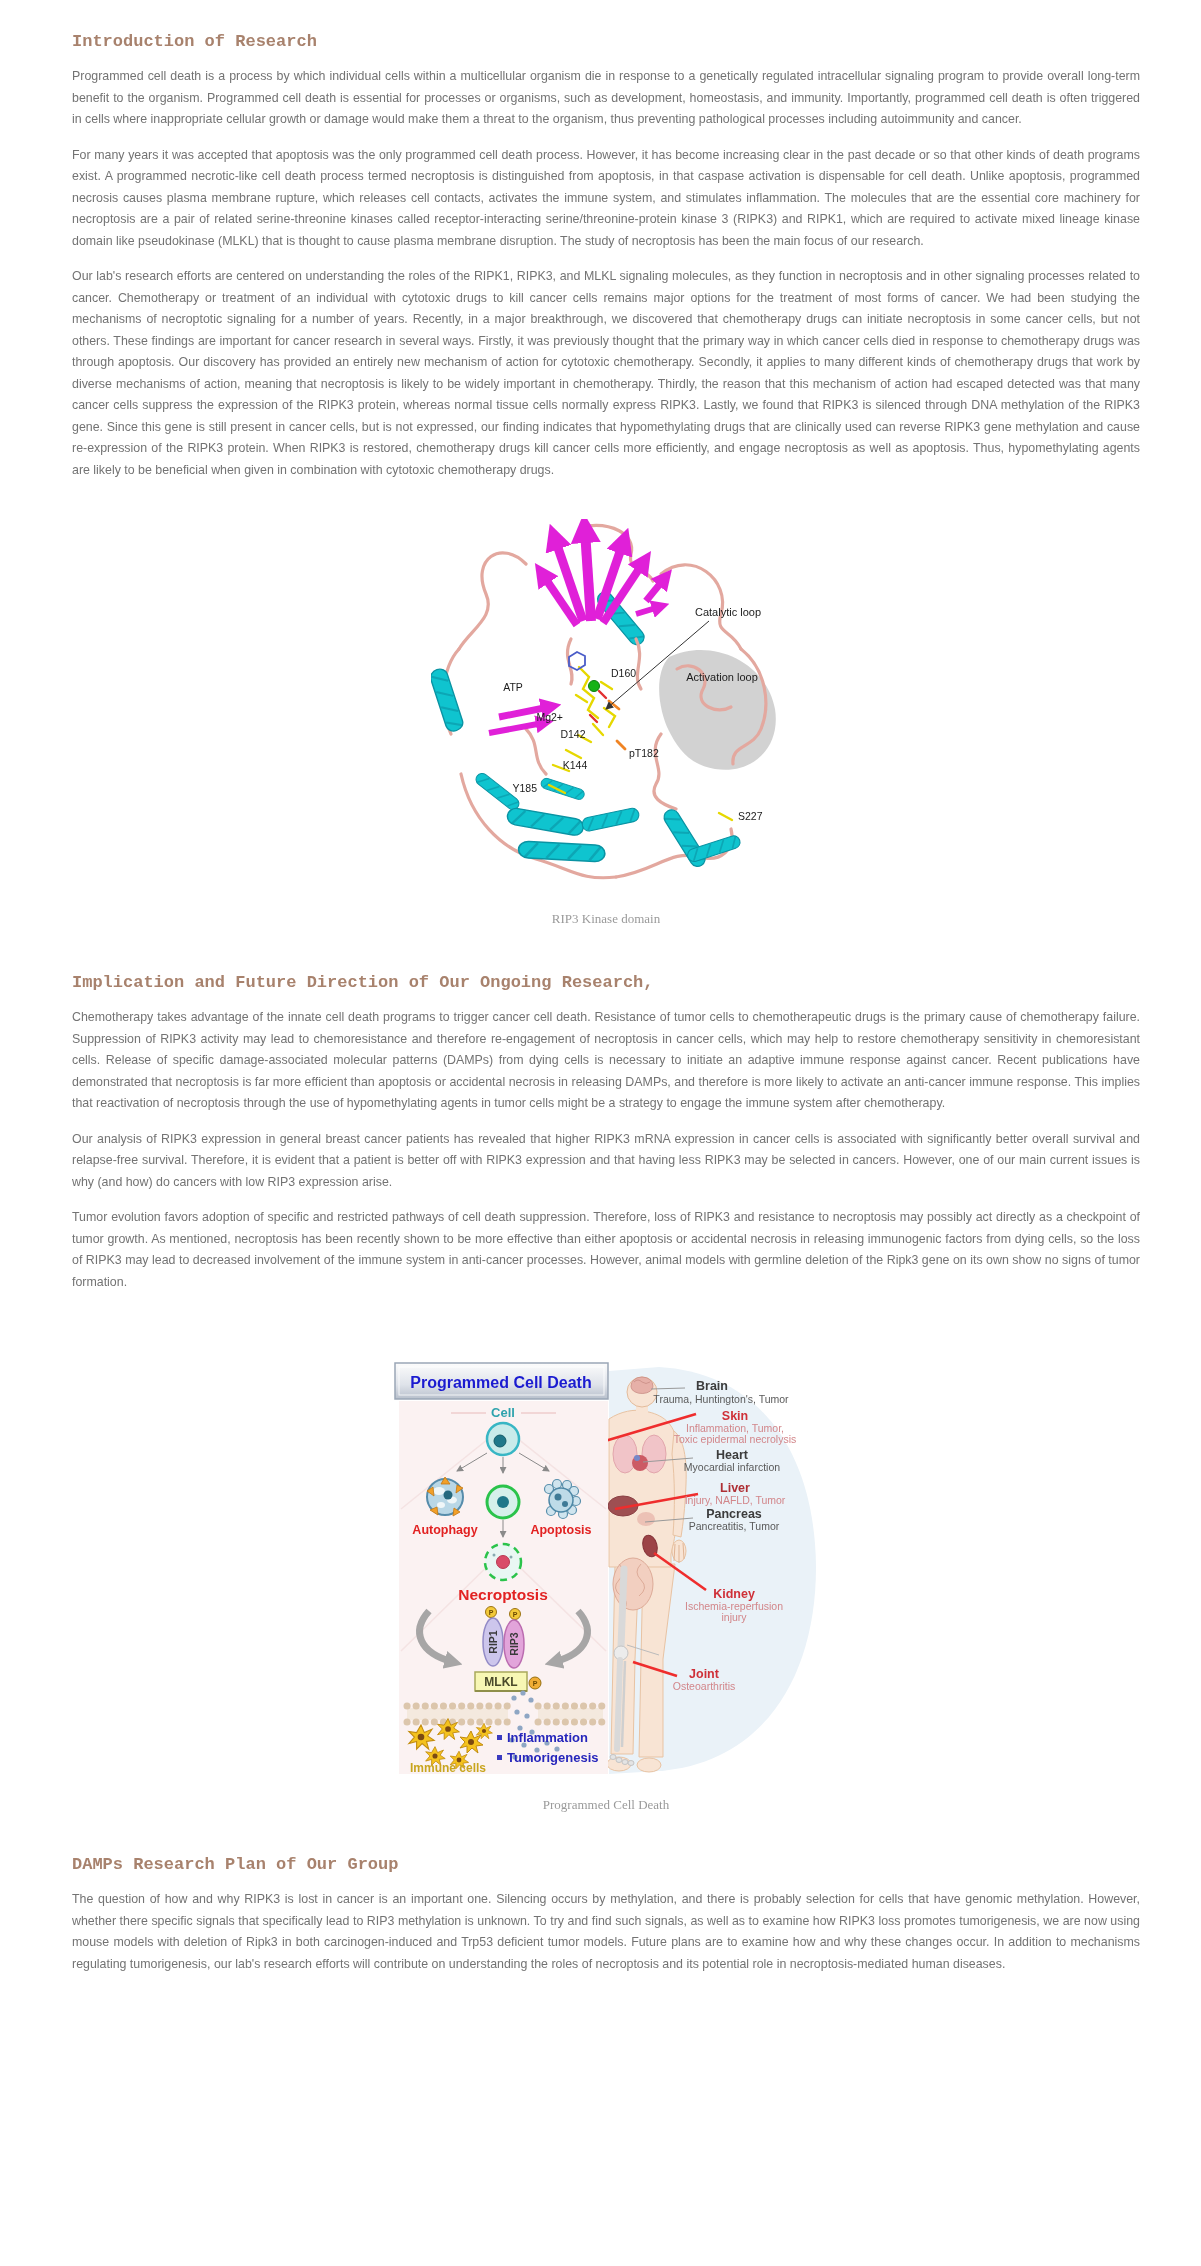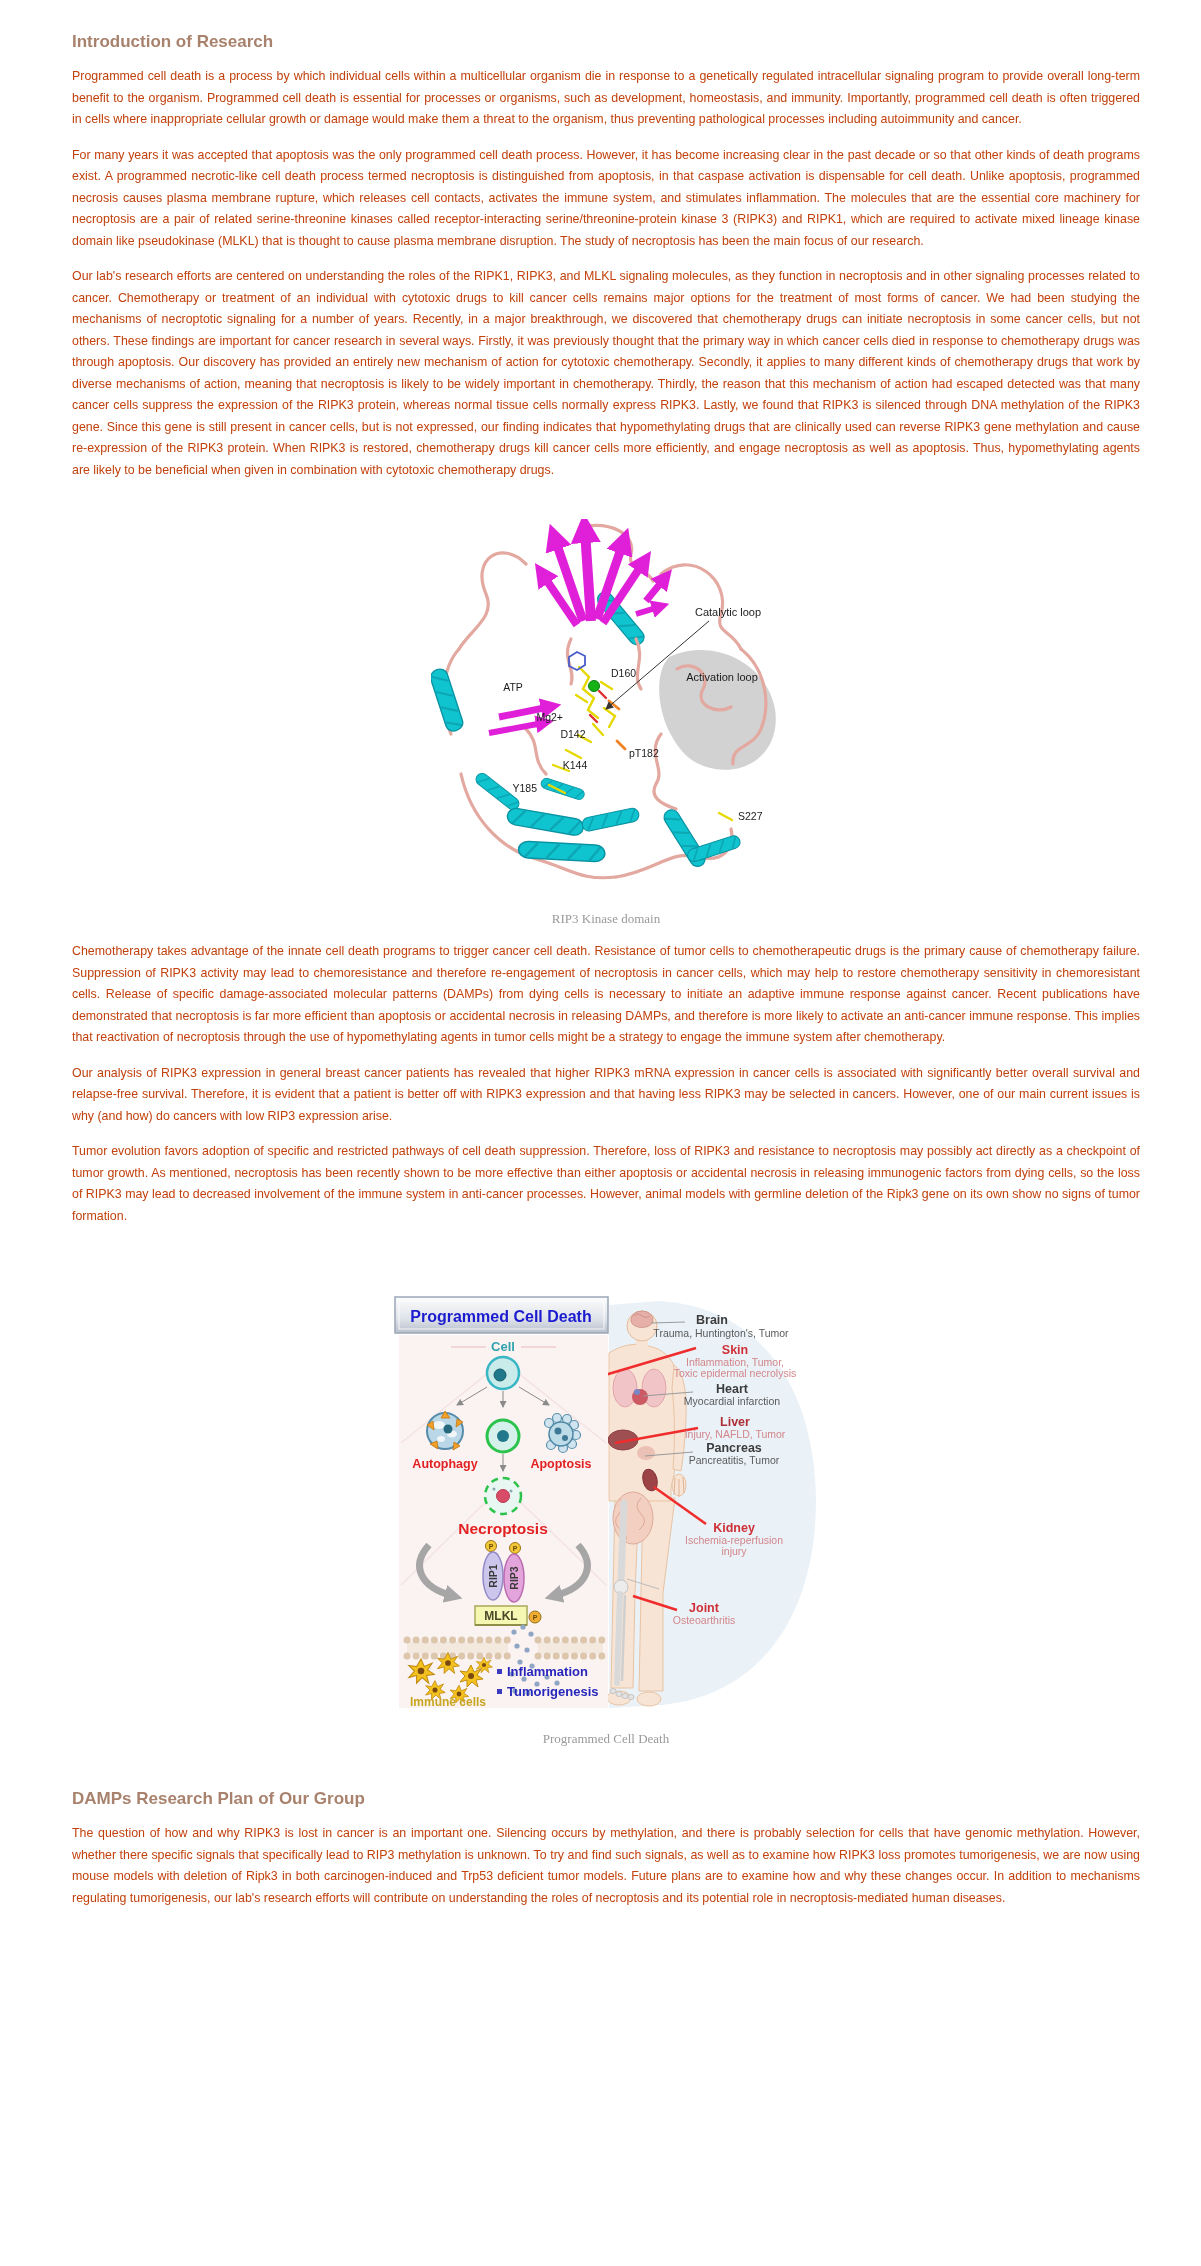--- a/index.html
+++ b/index.html
@@ -1,23 +1,23 @@
 <!DOCTYPE html>
 <html><head>
 <meta charset="utf-8">
 <style>
   html,body{margin:0;padding:0;background:#ffffff;}
   .page{width:1201px;height:2266px;overflow:hidden;background:#ffffff;
         font-family:"Liberation Sans", sans-serif;}
   .content{padding:32px 61px 0 72px;}
-  h2.sec{font-size:17px;font-weight:bold;color:#a8826d;margin:0;line-height:20px;}
+  h2.sec{font-size:17px;font-weight:bold;color:#a8826d;margin:0;line-height:20px;font-family:Liberation Mono, monospace;}
   h2.sec.mt1{margin-top:100px;}
   h2.sec.mt2{margin-top:46px;}
   h2.sec.mt3{margin-top:42px;}
-  p.body{font-size:12.4px;color:#c2410c;line-height:21.5px;text-align:justify;
+  p.body{font-size:12.4px;color:#737373;line-height:21.5px;text-align:justify;
          margin:14px 0 0 0;}
   .fig{margin:38px auto 0 auto;text-align:center;}
   .fig1{width:350px;}
   .fig2{width:430px;margin-top:66px;}
   .figcap{font-size:13px;color:#9a9a9a;text-align:center;margin-top:8px;font-family:Liberation Serif, serif;}
   .fig2 .figcap{margin-top:14px;}
   svg text{font-family:"Liberation Sans", sans-serif;}
   .lbl{fill:#1c1c1c;font-size:10.5px;}
   .looplbl{fill:#1c1c1c;font-size:11px;}
 </style>
@@ -124,20 +124,21 @@
         <text class="lbl" x="132" y="202" text-anchor="end">Mg2+</text>
         <text class="lbl" x="142" y="219" text-anchor="middle">D142</text>
         <text class="lbl" x="198" y="238">pT182</text>
         <text class="lbl" x="144" y="250" text-anchor="middle">K144</text>
         <text class="lbl" x="106" y="273" text-anchor="end">Y185</text>
         <text class="lbl" x="307" y="301">S227</text>
       </svg>
       <div class="figcap">RIP3 Kinase domain</div>
     </div>
 
+    <h2 class="sec mt2">Implication and Future Direction of Our Ongoing Research,</h2>
     <p class="body">Chemotherapy takes advantage of the innate cell death programs to trigger cancer cell death. Resistance of tumor cells to chemotherapeutic drugs is the primary cause of chemotherapy failure. Suppression of RIPK3 activity may lead to chemoresistance and therefore re-engagement of necroptosis in cancer cells, which may help to restore chemotherapy sensitivity in chemoresistant cells. Release of specific damage-associated molecular patterns (DAMPs) from dying cells is necessary to initiate an adaptive immune response against cancer. Recent publications have demonstrated that necroptosis is far more efficient than apoptosis or accidental necrosis in releasing DAMPs, and therefore is more likely to activate an anti-cancer immune response. This implies that reactivation of necroptosis through the use of hypomethylating agents in tumor cells might be a strategy to engage the immune system after chemotherapy.</p>
     <p class="body">Our analysis of RIPK3 expression in general breast cancer patients has revealed that higher RIPK3 mRNA expression in cancer cells is associated with significantly better overall survival and relapse-free survival. Therefore, it is evident that a patient is better off with RIPK3 expression and that having less RIPK3 may be selected in cancers. However, one of our main current issues is why (and how) do cancers with low RIP3 expression arise.</p>
     <p class="body">Tumor evolution favors adoption of specific and restricted pathways of cell death suppression. Therefore, loss of RIPK3 and resistance to necroptosis may possibly act directly as a checkpoint of tumor growth. As mentioned, necroptosis has been recently shown to be more effective than either apoptosis or accidental necrosis in releasing immunogenic factors from dying cells, so the loss of RIPK3 may lead to decreased involvement of the immune system in anti-cancer processes. However, animal models with germline deletion of the Ripk3 gene on its own show no signs of tumor formation.</p>
 
     <div class="fig fig2">
       <svg width="430" height="420" viewBox="0 0 430 420">
         <defs>
           <linearGradient id="tg" x1="0" y1="0" x2="0" y2="1">
             <stop offset="0" stop-color="#fcfcfc"></stop>
               <stop offset="0.6" stop-color="#dfe3ea"></stop>

